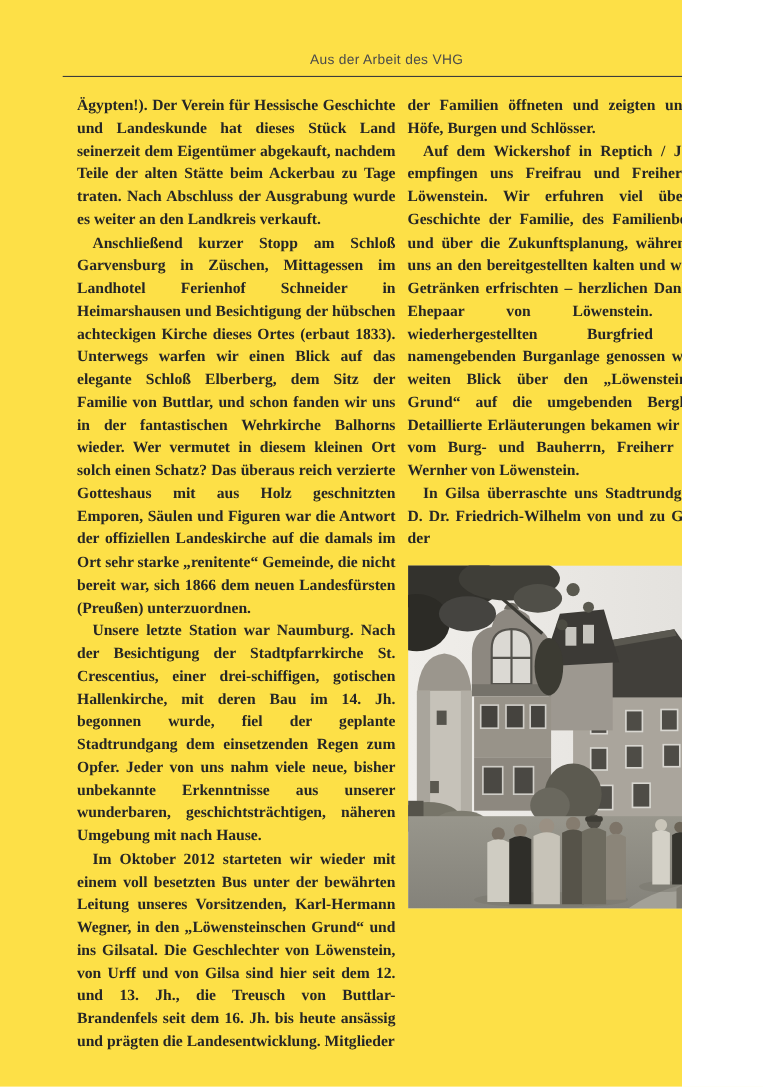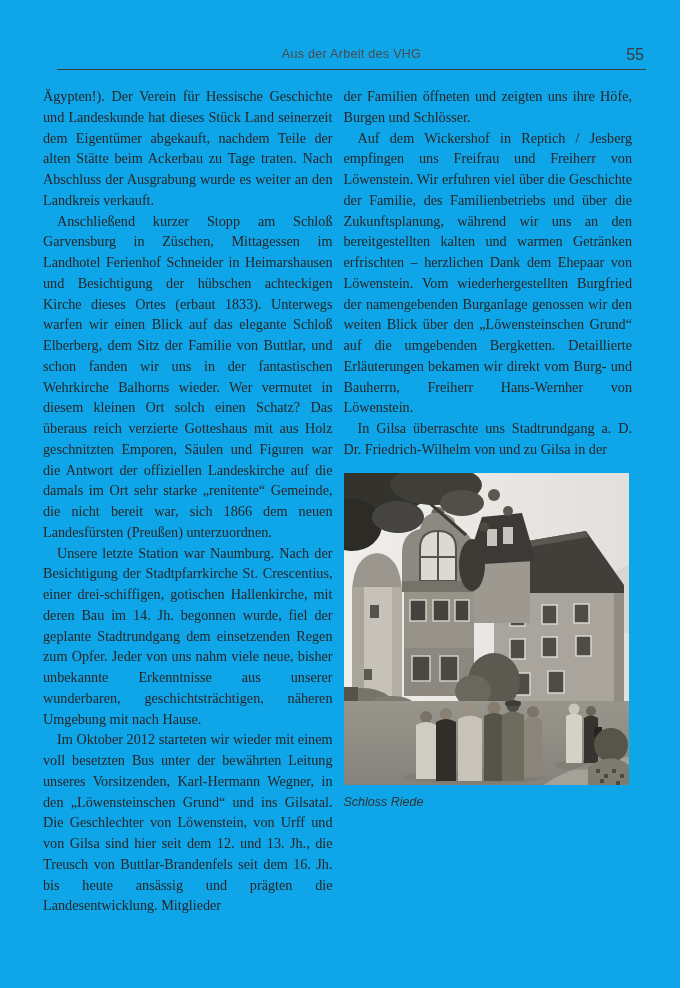--- a/index.html
+++ b/index.html
@@ -1,34 +1,34 @@
 <!DOCTYPE html>
 <html lang="de"><head>
 <meta charset="utf-8">
 <style>
   html, body { margin:0; padding:0; background:#ffffff; }
   .page {
-    position:relative; width:680px; height:988px; background:#0ea5e9;
+    position:relative; width:620px; height:988px; background:#fde047;
     font-family:"Liberation Serif", serif; color:#262626; overflow:hidden;
   }
   .header {
     position:absolute; top:0; left:57px; width:589px; height:69px;
     border-bottom:1.6px solid #3c3c3c;
     font-family:"Liberation Sans", sans-serif;
   }
   .page-title {
     position:absolute; bottom:8px; left:0; right:0; text-align:center;
     font-size:12.5px; color:#4b4b4b; letter-spacing:0.3px;
   }
   .page-number {
     position:absolute; bottom:5px; right:2px; font-size:16px; color:#3a3a3a;
   }
   .content {
-    position:absolute; top:86px; left:43px; width:589px;
-    display:flex; gap:11px;
+    position:absolute; top:86px; left:70px; width:589px;
+    display:flex; gap:11px;font-weight:bold;
   }
   .column {
     text-align:justify; font-size:14.2px; line-height:20.75px;
     hyphens:auto; -webkit-hyphens:auto;
   }
   .col-left  { width:293px; }
   .col-right { width:292px; }
   p.para { margin:0; padding:0; }
   p.indent { text-indent:14px; }
   .figure { margin:13px 0 0 0; width:285px; }
@@ -190,18 +190,17 @@
             <g fill="#4b4941">
               <rect x="252" y="296" width="4" height="4"></rect>
               <rect x="260" y="301" width="4" height="4"></rect>
               <rect x="268" y="296" width="4" height="4"></rect>
               <rect x="276" y="301" width="4" height="4"></rect>
               <rect x="256" y="306" width="4" height="4"></rect>
               <rect x="272" y="308" width="4" height="4"></rect>
             </g>
           </g>
         </svg>
-        <figcaption class="caption">Schloss Riede</figcaption>
       </figure>
     </div>
   </div>
 
 </div>
 
 </body></html>

